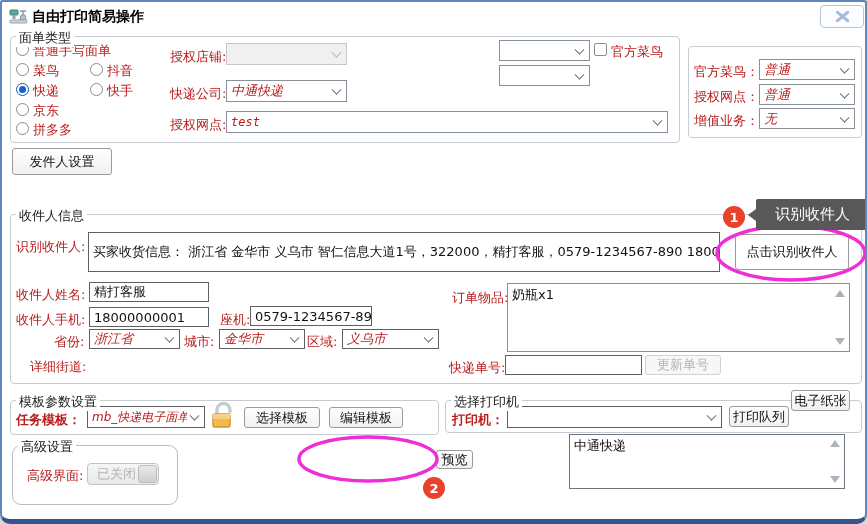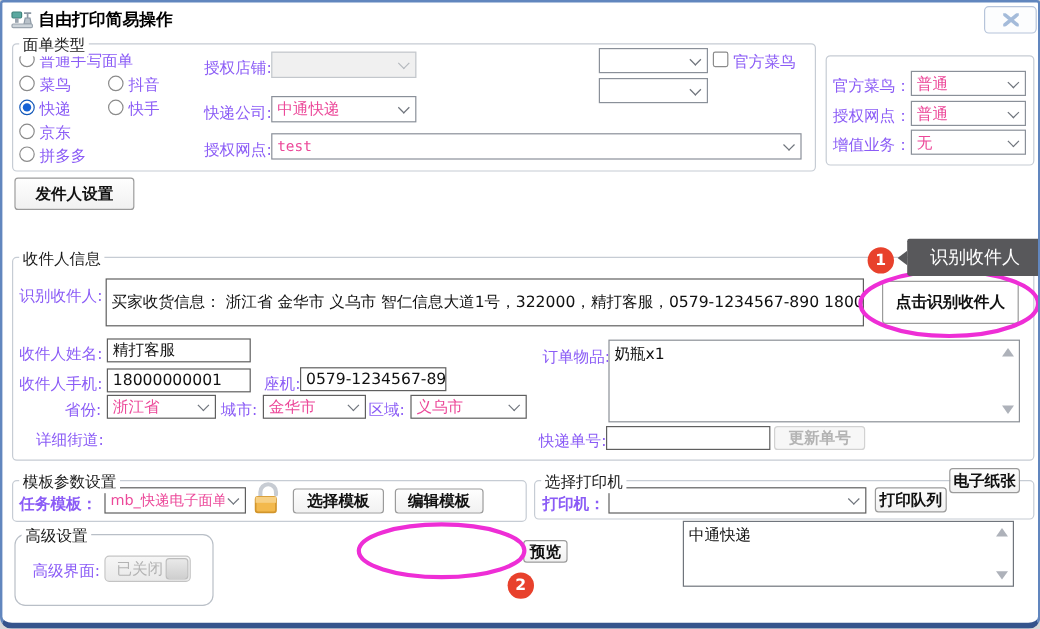--- a/index.html
+++ b/index.html
@@ -4,45 +4,45 @@
 <style>
   * { margin:0; padding:0; box-sizing:border-box; }
   html,body { background:#d8d8d8; }
   body { font-family:"DejaVu Sans","Liberation Sans",sans-serif; }
   .window{
     position:relative; width:867px; height:524px; background:#fff;
     border:2px solid #6186be; border-bottom:5px solid #35548c;
     border-radius:3px 3px 10px 10px; overflow:hidden;
   }
   .abs{ position:absolute; }
-  .lbl{ position:absolute; font-size:13px; color:#8b5cf6; white-space:nowrap; }
+  .lbl{ position:absolute; font-size:13px; color:#b91c1c; white-space:nowrap; }
   .legend{ position:absolute; font-size:13px; color:#1a1a1a; background:#fff; padding:0 3px; white-space:nowrap; z-index:2; }
   .grp{ position:absolute; border:1px solid #c6ccd4; border-radius:4px; }
   .tf{
     position:absolute; background:#fff; border:1px solid #5f5f5f;
     font-size:13px; color:#111; padding:0 4px; display:flex; align-items:center;
     white-space:nowrap; overflow:hidden;
   }
   .combo{ position:absolute; background:#fff; border:1px solid #8a9099; }
   .combo .val{
     position:absolute; left:4px; right:17px; top:50%; transform:translateY(-50%);
-    font-size:13px; color:#ec4899; white-space:nowrap; overflow:hidden;
+    font-size:13px; color:#b91c1c; white-space:nowrap; overflow:hidden;font-style:italic;
   }
   .combo .chev{
     position:absolute; right:6px; top:50%; width:7px; height:7px;
     border-right:1.6px solid #6f747c; border-bottom:1.6px solid #6f747c;
     transform:translateY(-68%) rotate(45deg);
   }
   .combo.dark{ border-color:#5f5f5f; }
   .combo.disabled{ background:#f0f0f0; border-color:#c3c7cc; }
   .combo.disabled .chev{ border-color:#b4b8bd; }
   .btn{
     position:absolute; display:flex; align-items:center; justify-content:center;
     background:linear-gradient(#fefefe,#f1f1f1); border:1px solid #9b9b9b;
-    border-radius:3px; font-size:13px; color:#111; white-space:nowrap; cursor:default;font-weight:bold;
+    border-radius:3px; font-size:13px; color:#111; white-space:nowrap; cursor:default;
   }
   .btn.disabled{ color:#b3b3b3; border-color:#d2d2d2; background:#f7f7f7; }
   .radio{ position:absolute; width:13px; height:13px; border:1px solid #8b8b8b; border-radius:50%; background:#fff; }
   .radio.sel{ border-color:#1458b8; background:#fff; }
   .radio.sel::after{ content:""; position:absolute; left:2px; top:2px; width:7px; height:7px; border-radius:50%; background:#1562d6; }
   .checkbox{ position:absolute; width:13px; height:13px; border:1px solid #8b8b8b; border-radius:2px; background:#fff; }
   .ta{
     position:absolute; background:#fff; border:1px solid #8b9097;
     font-size:13px; color:#111; padding:2px 4px; overflow:hidden;
   }

